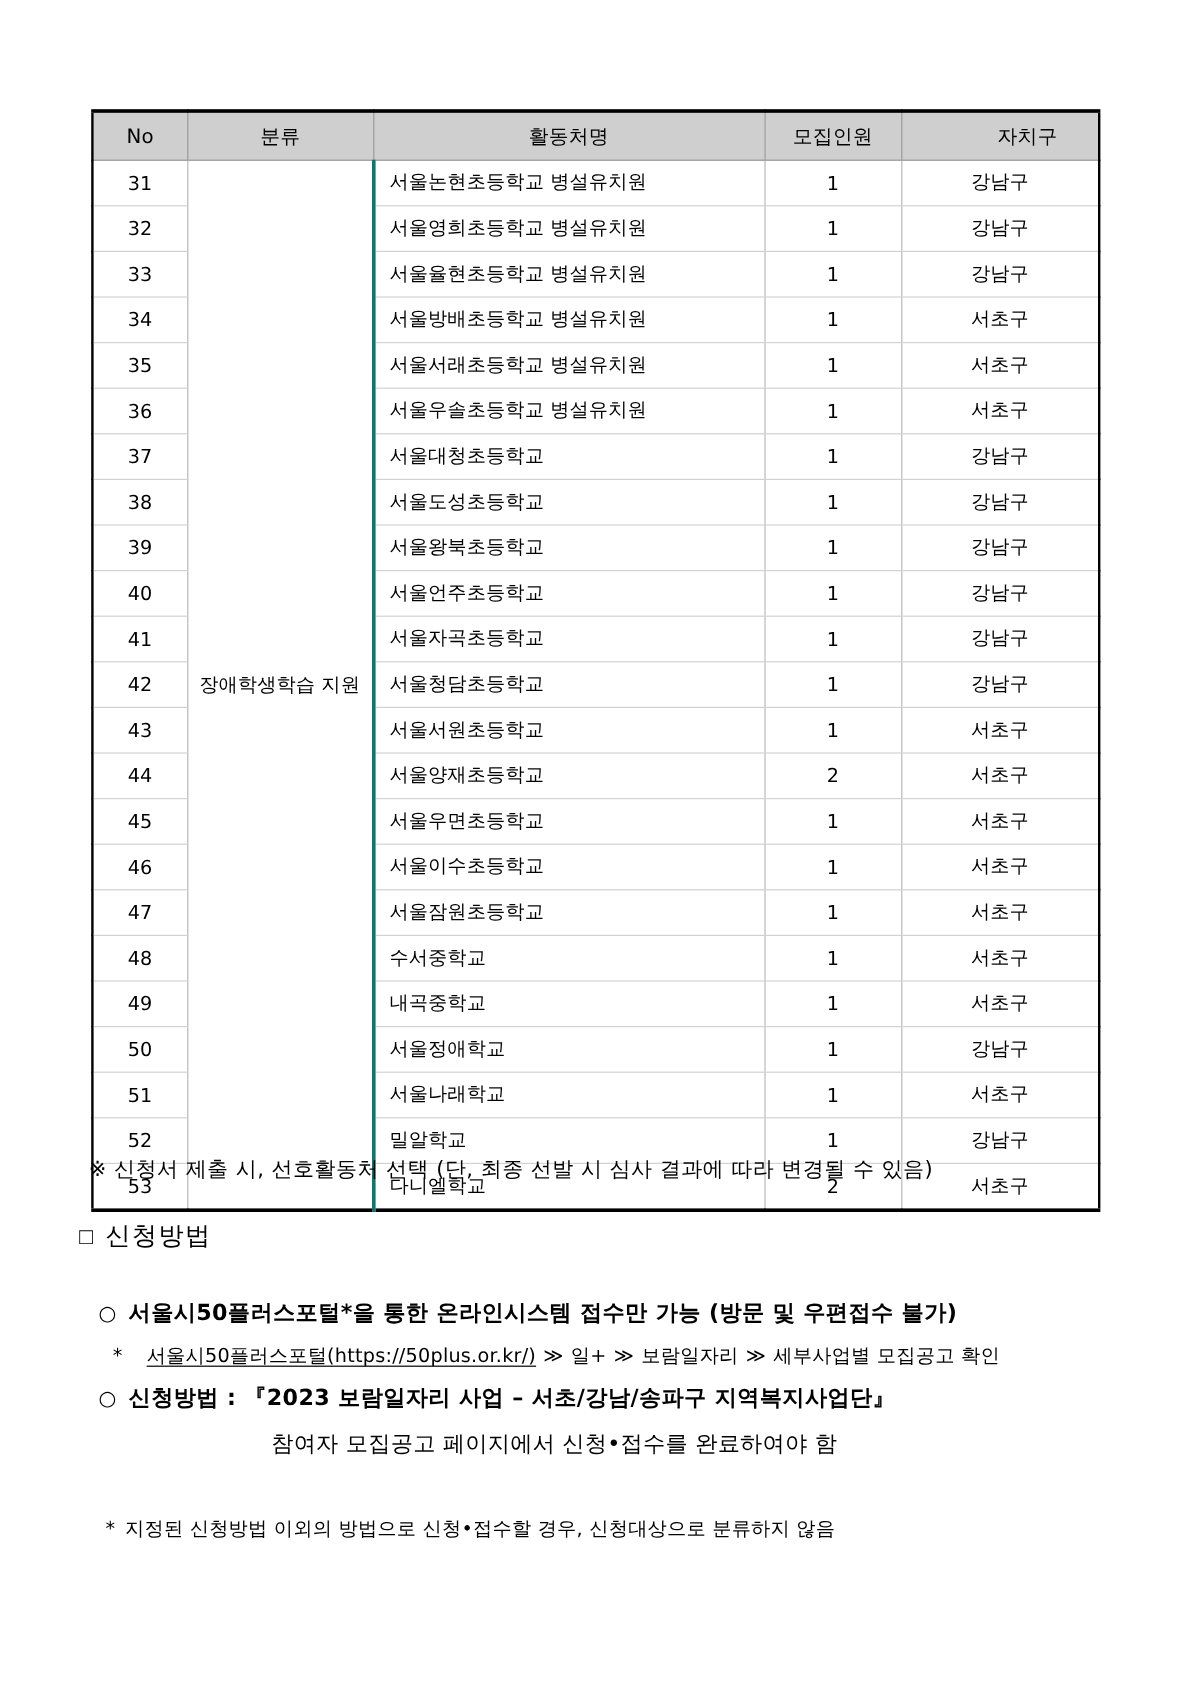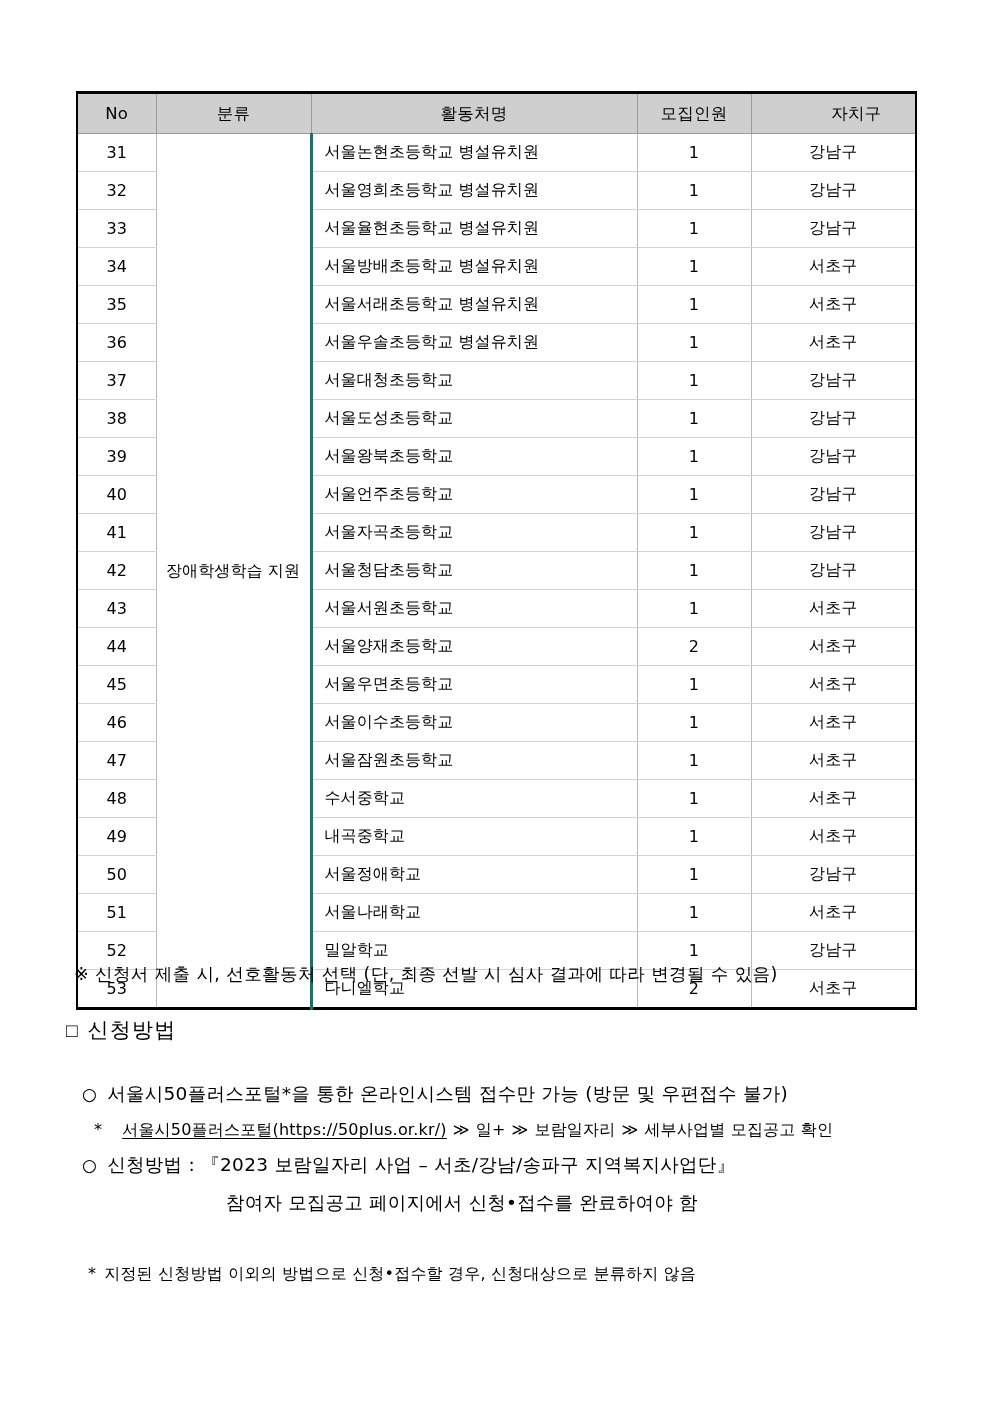--- a/index.html
+++ b/index.html
@@ -109,20 +109,21 @@
   .section-heading .sq {
     font-size: 19px;
     margin-right: 9px;
   }
 
   .bullet {
     position: absolute;
     font-size: 18.5px;
     letter-spacing: 0.3px;
     white-space: nowrap;
+    font-weight: bold;
   }
   .bullet .mk {
     margin-right: 10px;
     font-size: 17px;
   }
 
   .b1 { left: 82px; top: 1081px; }
   .b2 { left: 82px; top: 1152px; }
 
   .sub {

